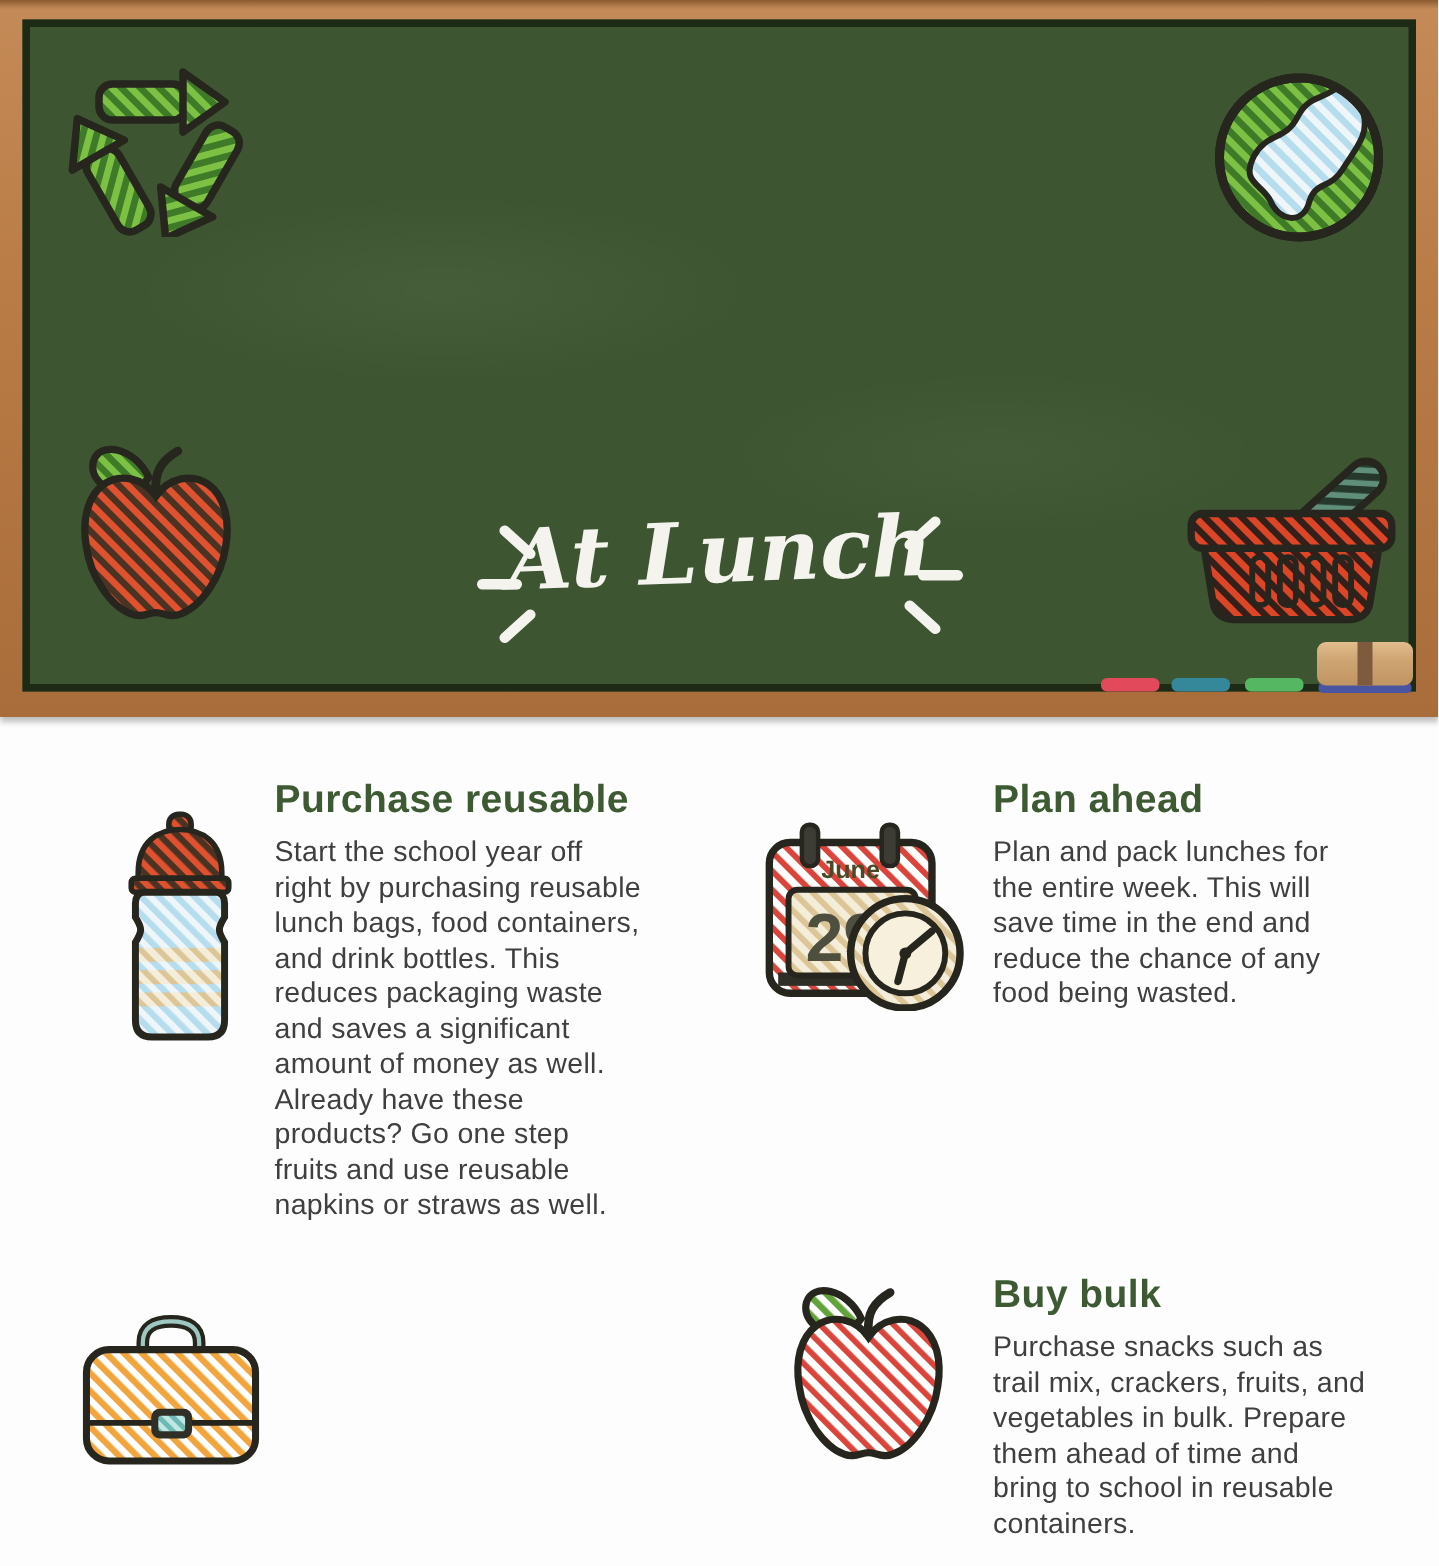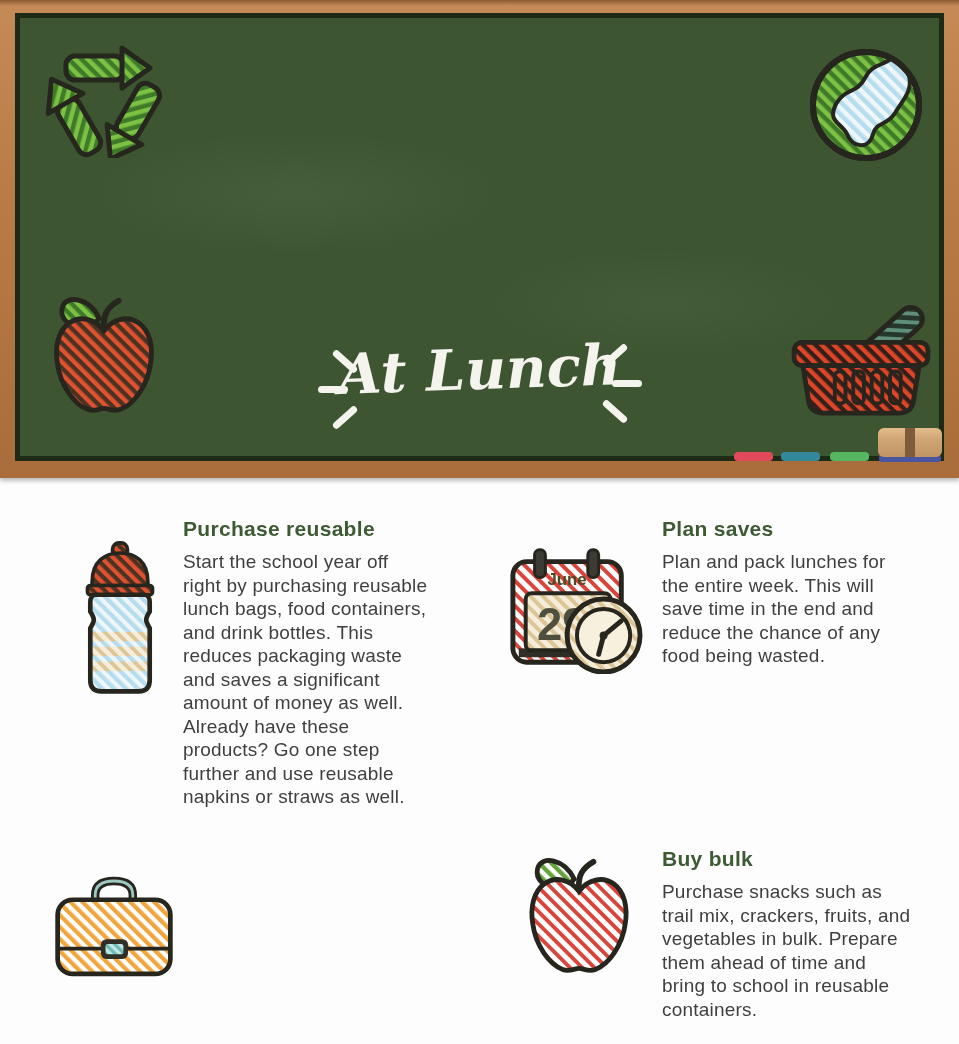--- a/index.html
+++ b/index.html
@@ -37,21 +37,21 @@
   .chalk { position:absolute; height:9px; width:39px; border-radius:4px; }
   .eraser { position:absolute; left:878px; top:428px; width:64px; height:34px; }
   .eraser .felt { position:absolute; left:1px; bottom:0; width:62px; height:7px; background:#4a55a2; border-radius:3px; }
   .eraser .wood { position:absolute; left:0; top:0; width:64px; height:29px; border-radius:6px;
     background:linear-gradient(180deg,#e3bd8d 0,#cfa574 40%,#c09563 100%); }
   .eraser .band { position:absolute; left:27px; top:0; width:10px; height:29px; background:#7d5b3c; }
 
   .board-icon { position:absolute; }
 
   
-  .sec-title { font-size:21px; font-weight:bold; color:#3d5a33; letter-spacing:.3px; margin-bottom:9px; }
+  .sec-title { font-size:26px; font-weight:bold; color:#3d5a33; letter-spacing:.3px; margin-bottom:9px; }
   .sec-body { font-size:19px; line-height:23.5px; color:#3f3f3f; white-space:pre-line; letter-spacing:.2px; }
   .sec-text { position:absolute; }
   .sec-icon { position:absolute; }
 </style>
 </head>
 <body>
 
 <svg width="0" height="0" style="position:absolute" aria-hidden="true">
   <defs>
     <pattern id="pGreenBoard" width="9" height="9" patternUnits="userSpaceOnUse" patternTransform="rotate(-45)">
@@ -194,39 +194,39 @@
     <div class="sec-title">Purchase reusable</div>
     <div class="sec-body">Start the school year off
 right by purchasing reusable
 lunch bags, food containers,
 and drink bottles. This
 reduces packaging waste
 and saves a significant
 amount of money as well.
 Already have these
 products? Go one step
-further and use reusable
+fruits and use reusable
 napkins or straws as well.</div>
   </div>
 
   <svg class="sec-icon" style="left:505px;top:536px" width="138" height="138" viewBox="0 0 140 140">
     <rect x="8" y="26" width="110" height="102" rx="14" fill="url(#pRedLight)" stroke="#26261e" stroke-width="5"></rect>
     <rect x="14" y="114" width="98" height="9" fill="#2f2f28"></rect>
     <rect x="21" y="58" width="86" height="58" rx="6" fill="url(#pTan)" stroke="#26261e" stroke-width="4"></rect>
     <text x="63" y="50" text-anchor="middle" font-family="Liberation Sans, sans-serif" font-size="17" font-weight="bold" fill="#4a4a26">June</text>
     <text x="58" y="106" text-anchor="middle" font-family="Liberation Sans, sans-serif" font-size="46" font-weight="bold" fill="#4f4f40">29</text>
     <rect x="30" y="14" width="11" height="28" rx="5" fill="#3c3c34" stroke="#26261e" stroke-width="3"></rect>
     <rect x="84" y="14" width="11" height="28" rx="5" fill="#3c3c34" stroke="#26261e" stroke-width="3"></rect>
     <circle cx="100" cy="101" r="37" fill="url(#pTan)" stroke="#26261e" stroke-width="5"></circle>
     <circle cx="100" cy="101" r="27" fill="#f6f0dd" stroke="#26261e" stroke-width="4"></circle>
     <path d="M100,101 L118,86 M100,101 L95,120" fill="none" stroke="#26261e" stroke-width="5" stroke-linecap="round"></path>
     <circle cx="100" cy="101" r="4" fill="#26261e"></circle>
   </svg>
   <div class="sec-text" style="left:662px;top:517px;width:280px">
-    <div class="sec-title">Plan saves</div>
+    <div class="sec-title">Plan ahead</div>
     <div class="sec-body">Plan and pack lunches for
 the entire week. This will
 save time in the end and
 reduce the chance of any
 food being wasted.</div>
   </div>
 
   <svg class="sec-icon" style="left:52px;top:874px" width="124" height="106" viewBox="0 0 132 112">
     <path d="M46,30 L46,22 C46,11 54,7 66,7 C78,7 86,11 86,22 L86,30" fill="none" stroke="#26261e" stroke-width="9" stroke-linecap="round"></path>
     <path d="M46,30 L46,22 C46,11 54,7 66,7 C78,7 86,11 86,22 L86,30" fill="none" stroke="#9fc7c2" stroke-width="3" stroke-linecap="round"></path>

